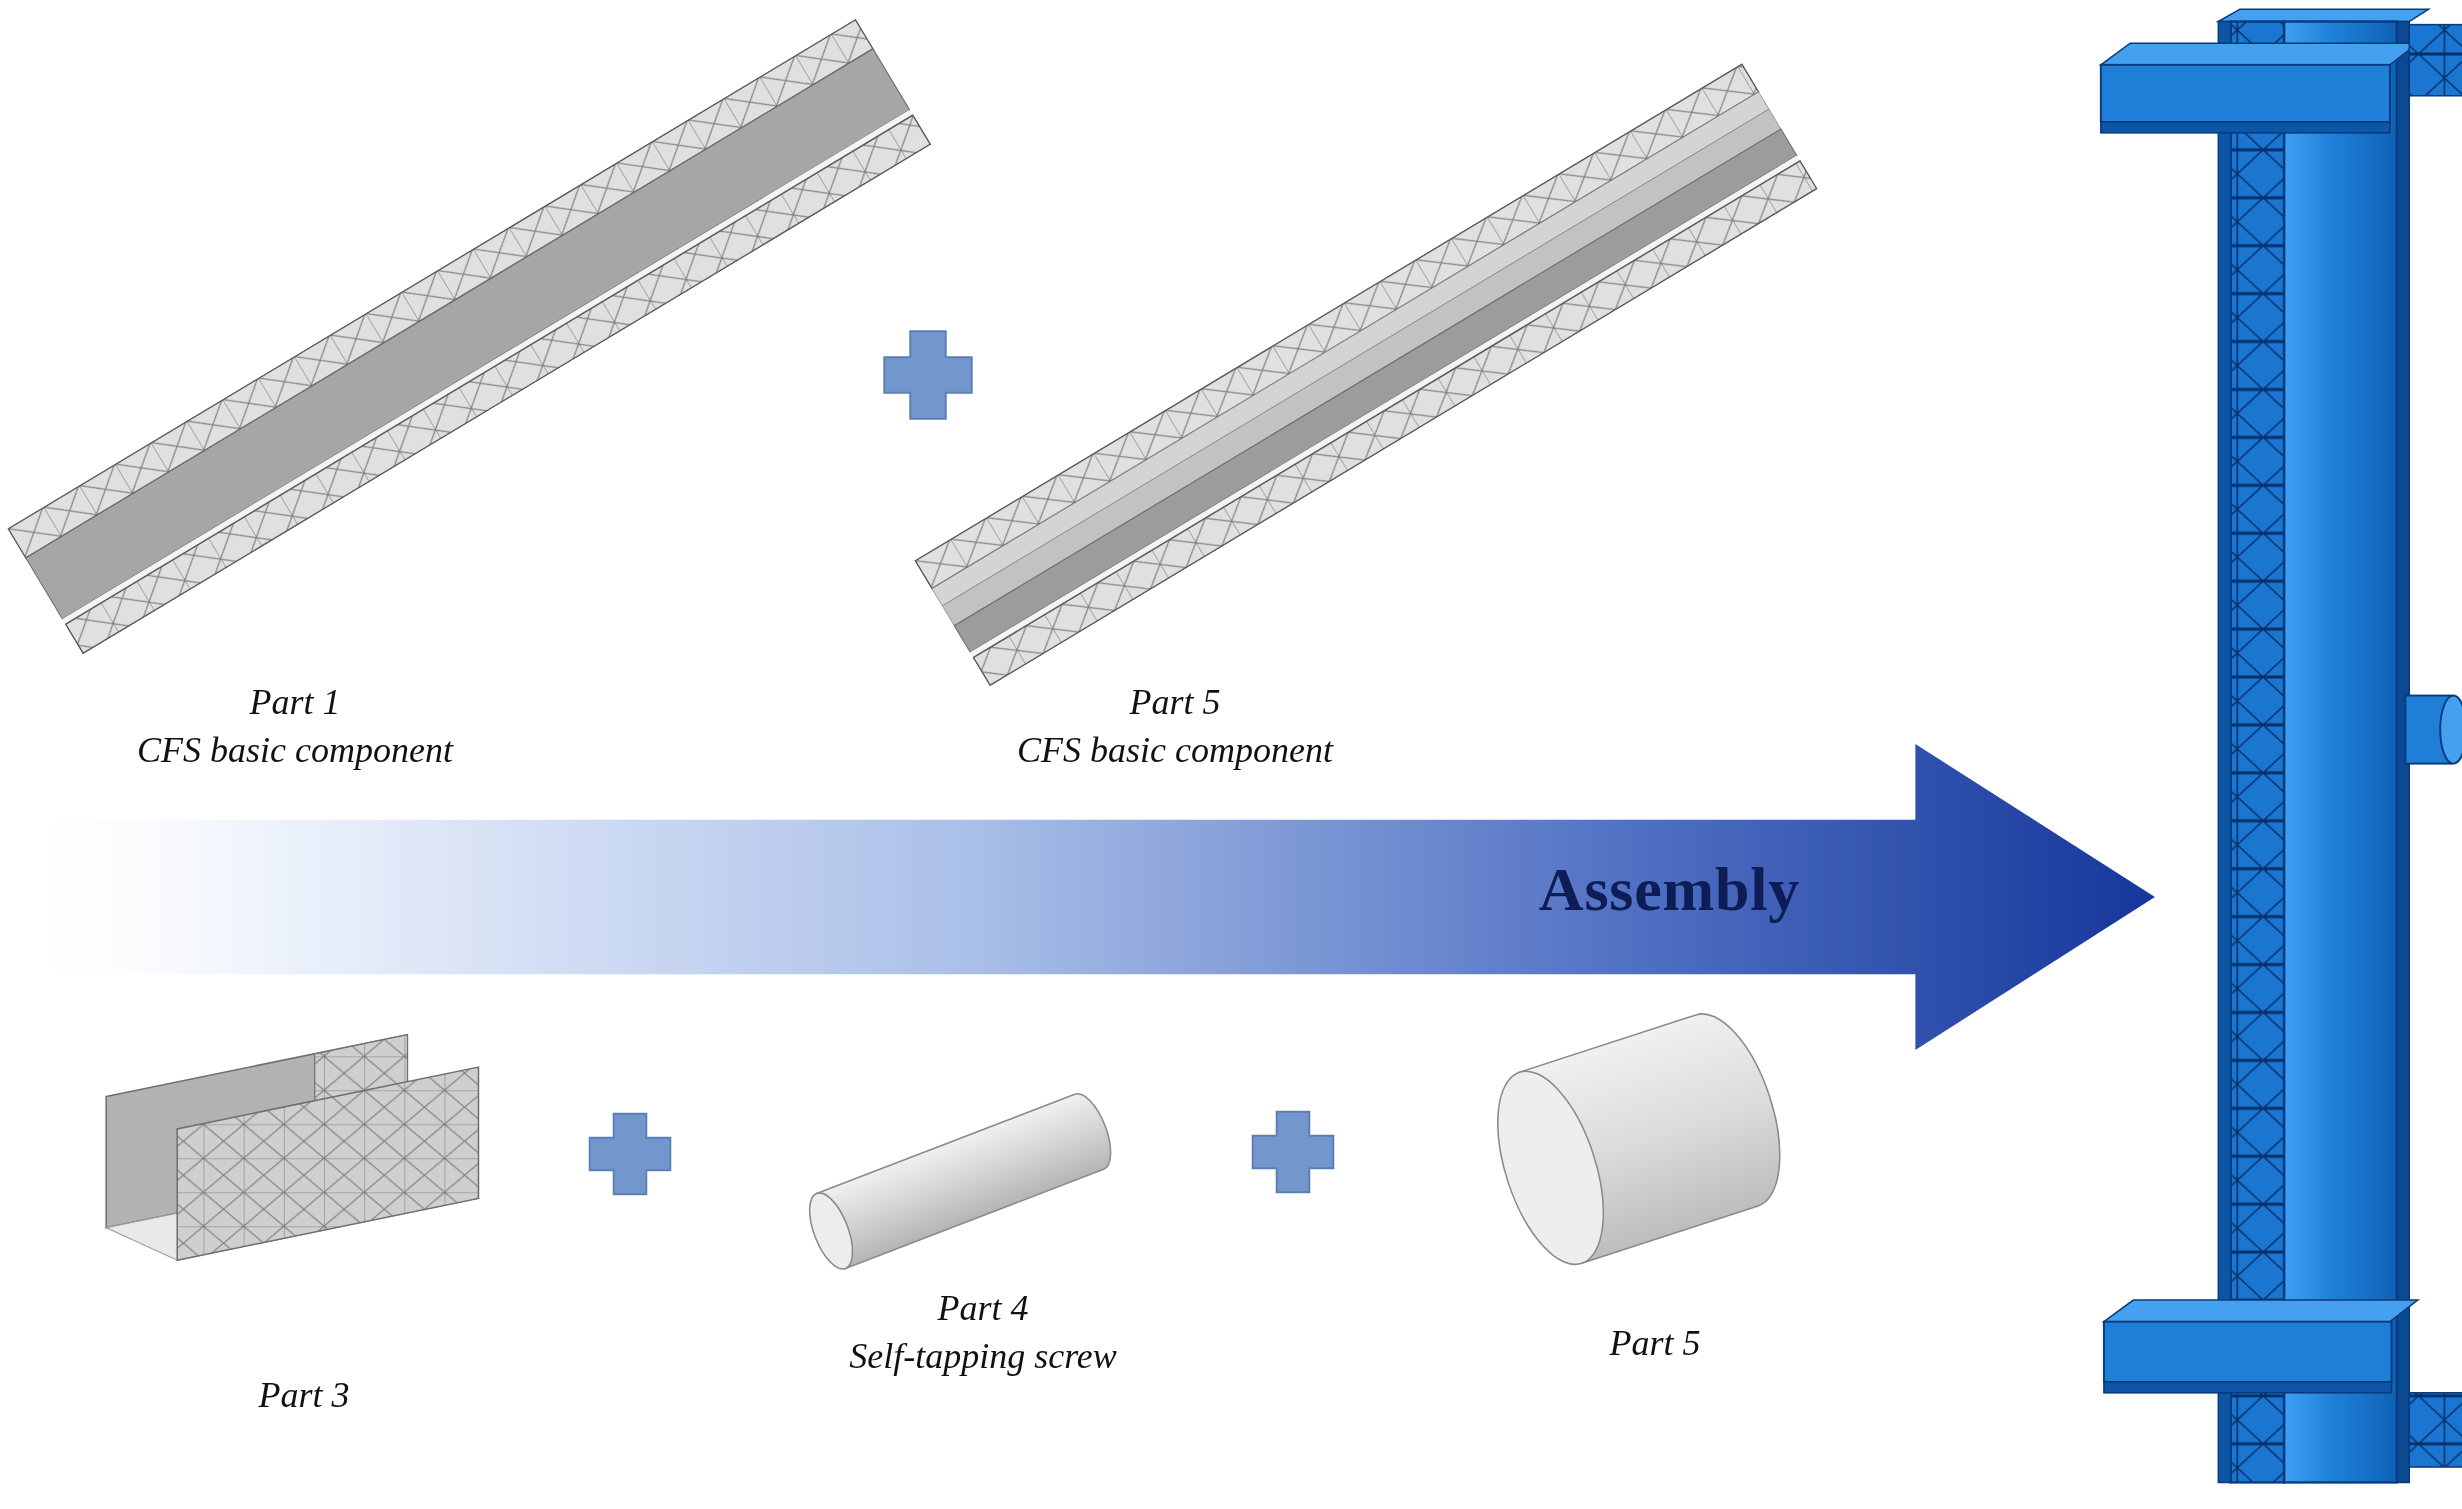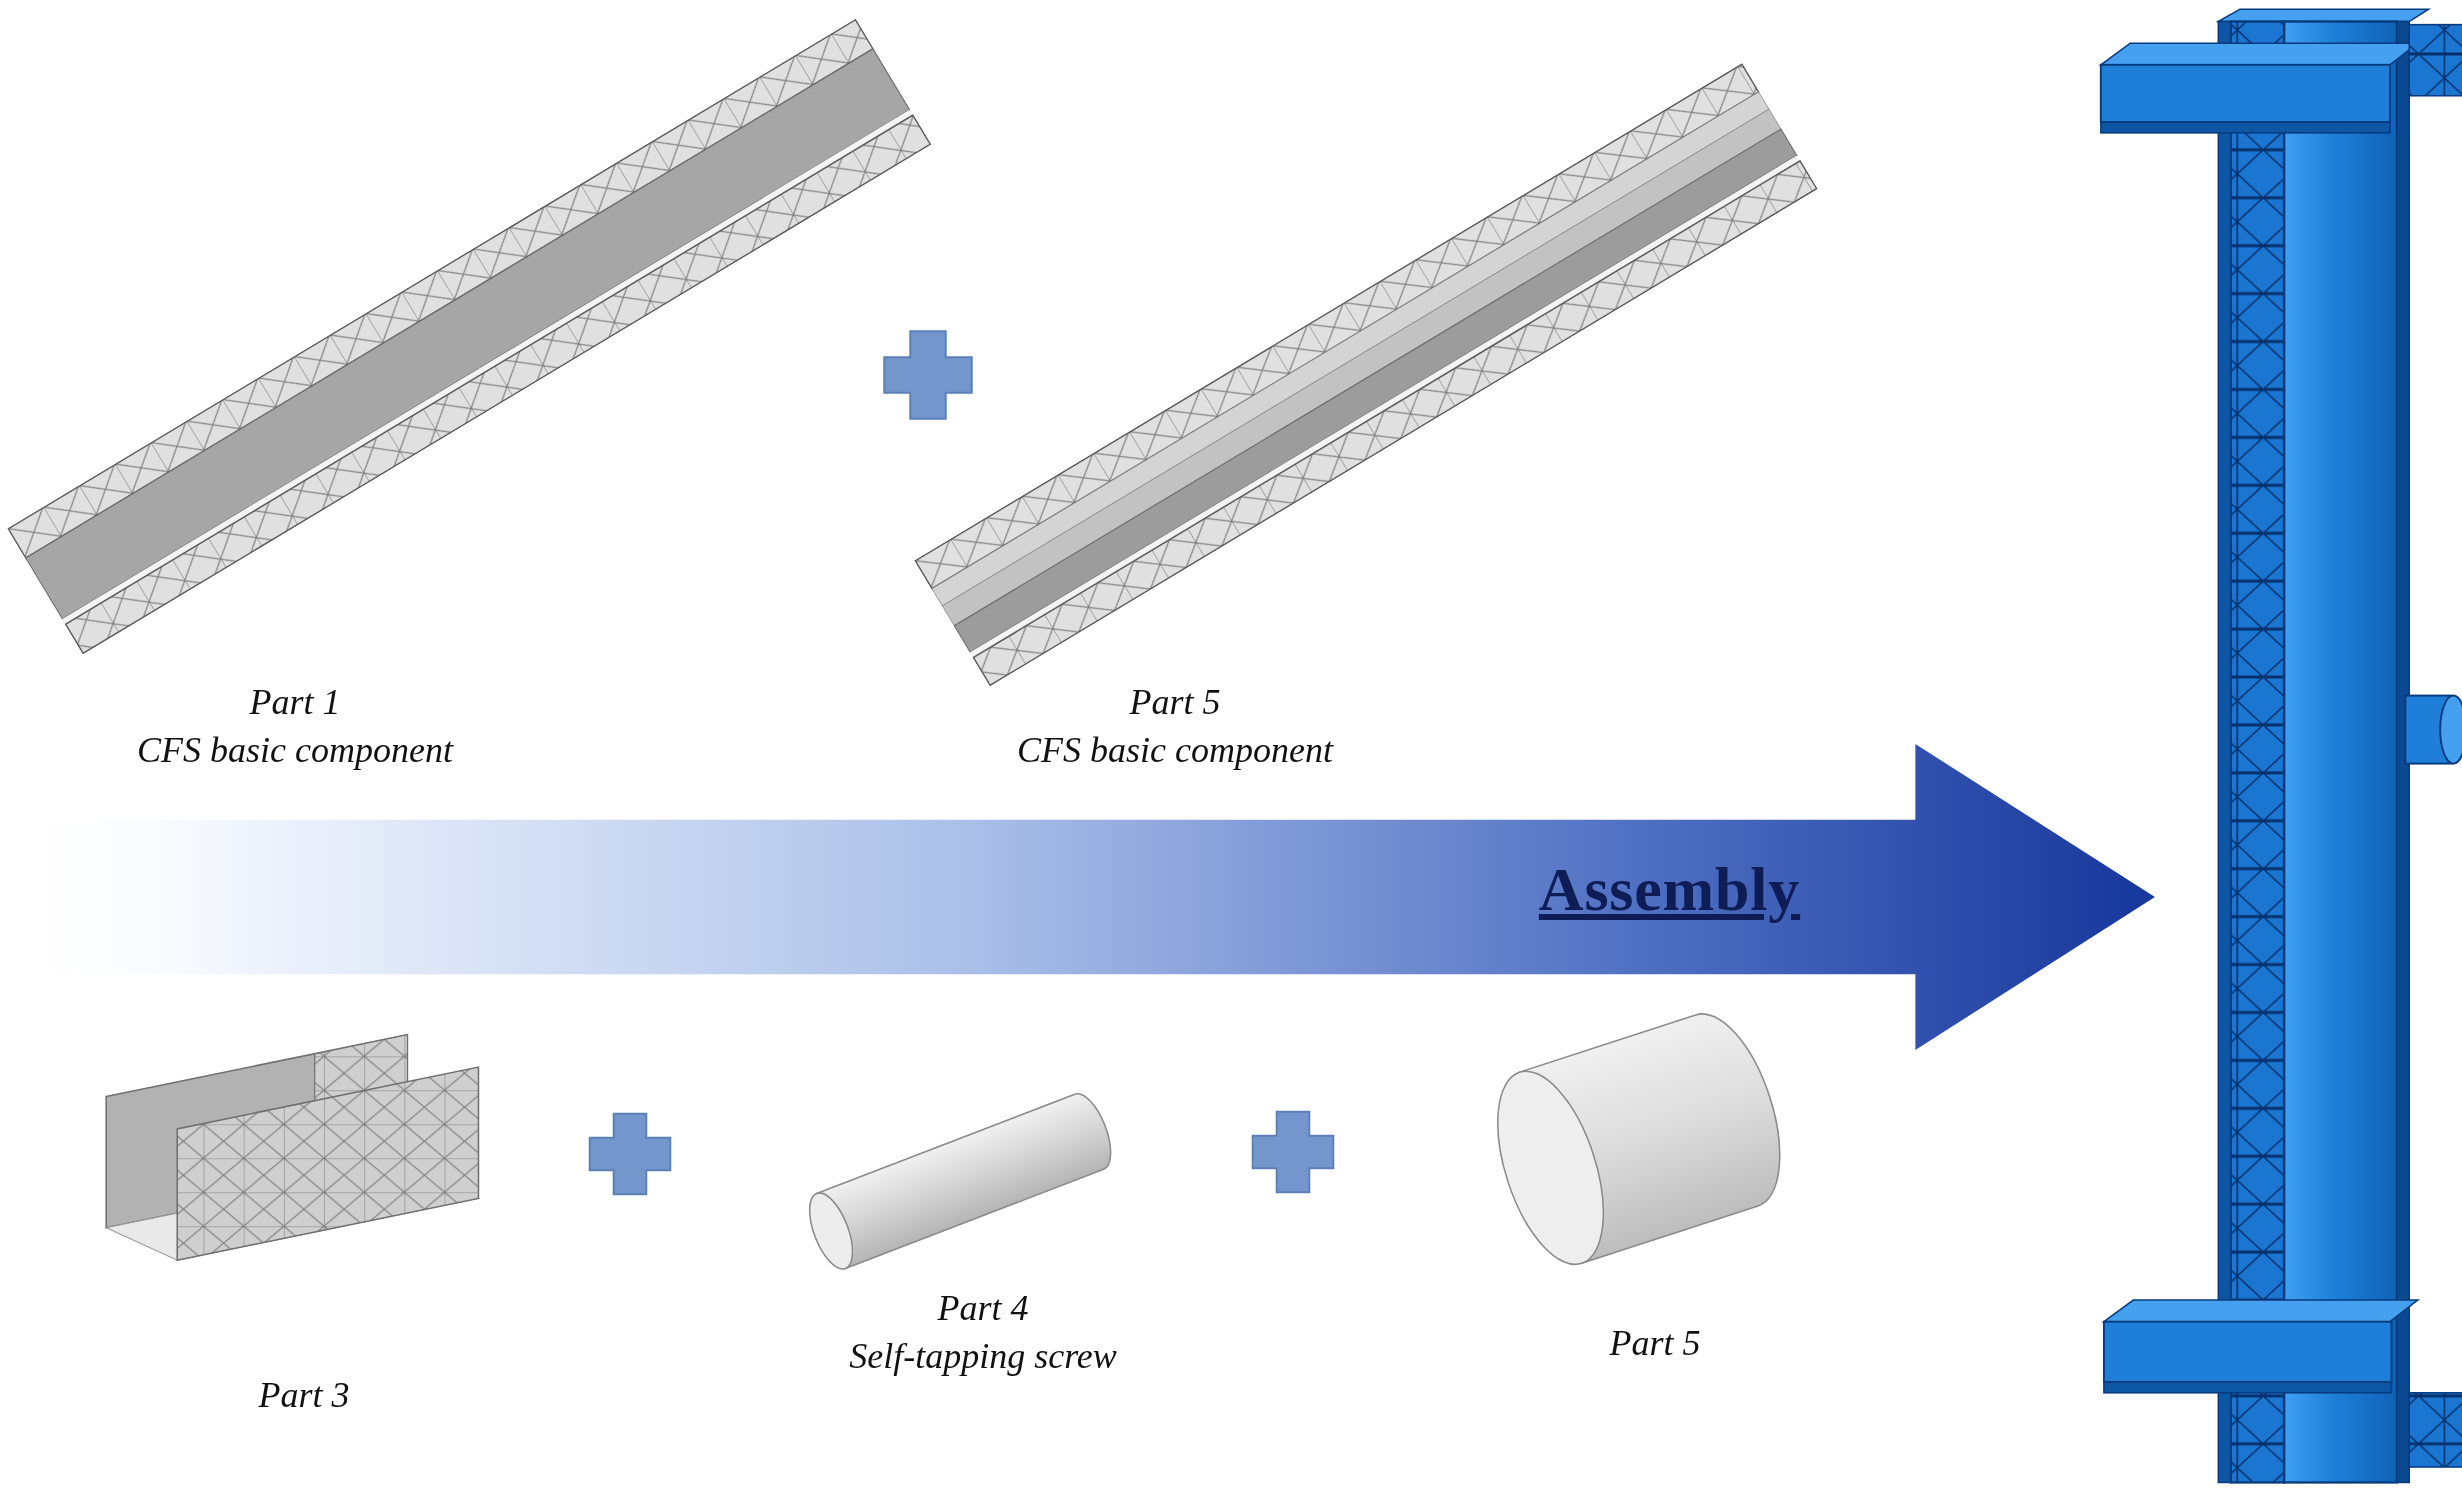--- a/index.html
+++ b/index.html
@@ -20,21 +20,20 @@
     font-family: "Liberation Serif", serif;
     font-style: italic;
   }
   .assembly-label {
     text-align: center;
     color: #0e1d55;
     font-size: 62px;
     font-weight: bold;
     font-family: "Liberation Serif", serif;
     letter-spacing: 0.8px;
-    text-decoration: underline;
   }
   .beam { transform-origin: 0 50%; }
 </style>
 </head>
 <body>
 
 <div id="canvas">
 
   <svg class="abs" style="left:0px; top:727px;" width="2157" height="340" viewBox="0 0 2790 440">
     <defs>

